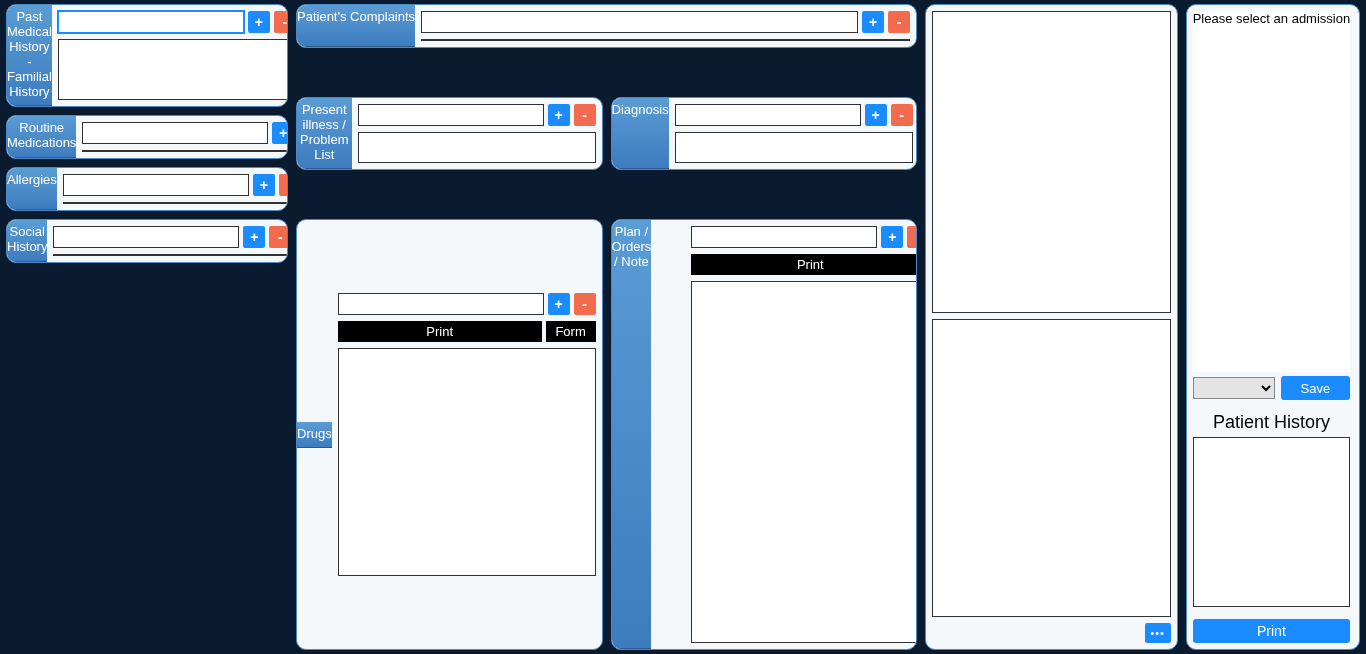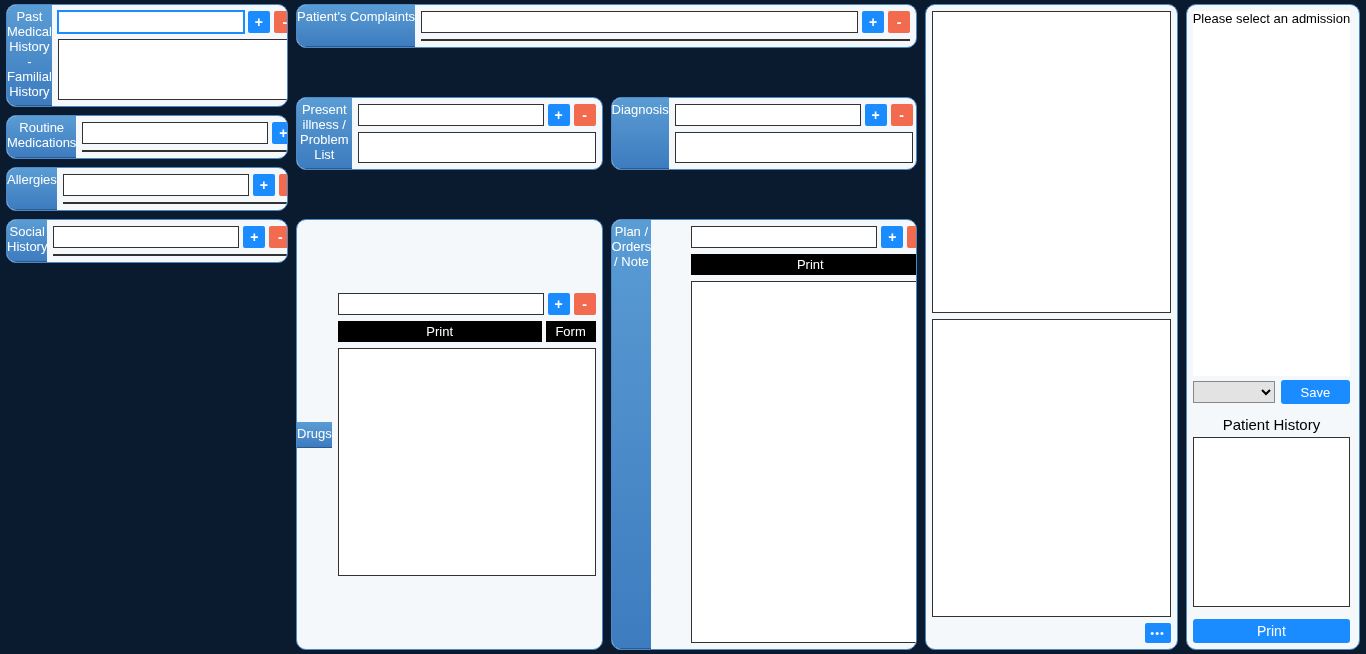--- a/index.html
+++ b/index.html
@@ -130,21 +130,21 @@
   display:flex; gap:6px; align-items:center; margin-top:4px;
 }
 .sel {
   flex:1; height:22px; background:#e3e3e3; border:1px solid #888;
 }
 .btn-save {
   background:#1a8cff; color:#fff; border:none; height:24px; padding:0 20px;
   border-radius:3px; cursor:pointer; font-size:13px;
 }
 .ph-label {
-  text-align:center; margin-top:12px; font-size:15px; color:#000;
+  text-align:center; margin-top:12px; font-size:18px; color:#000;
 }
 .ph-box {
   border:1px solid #323232; background:#fff; height:170px; margin-top:4px;
 }
 .btn-print {
   background:#1a8cff; color:#fff; border:none; height:24px; width:100%;
   margin-top:12px; cursor:pointer; font-size:14px; border-radius:3px;
 }
 
 

